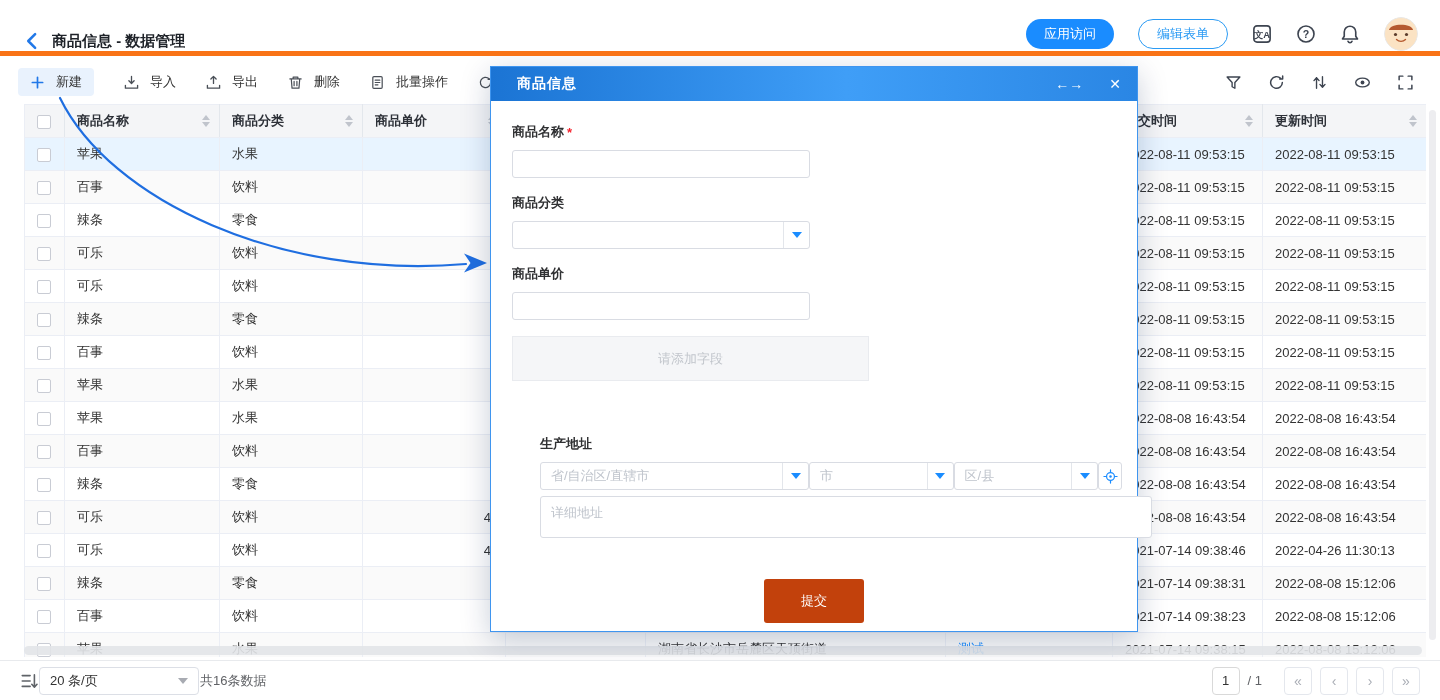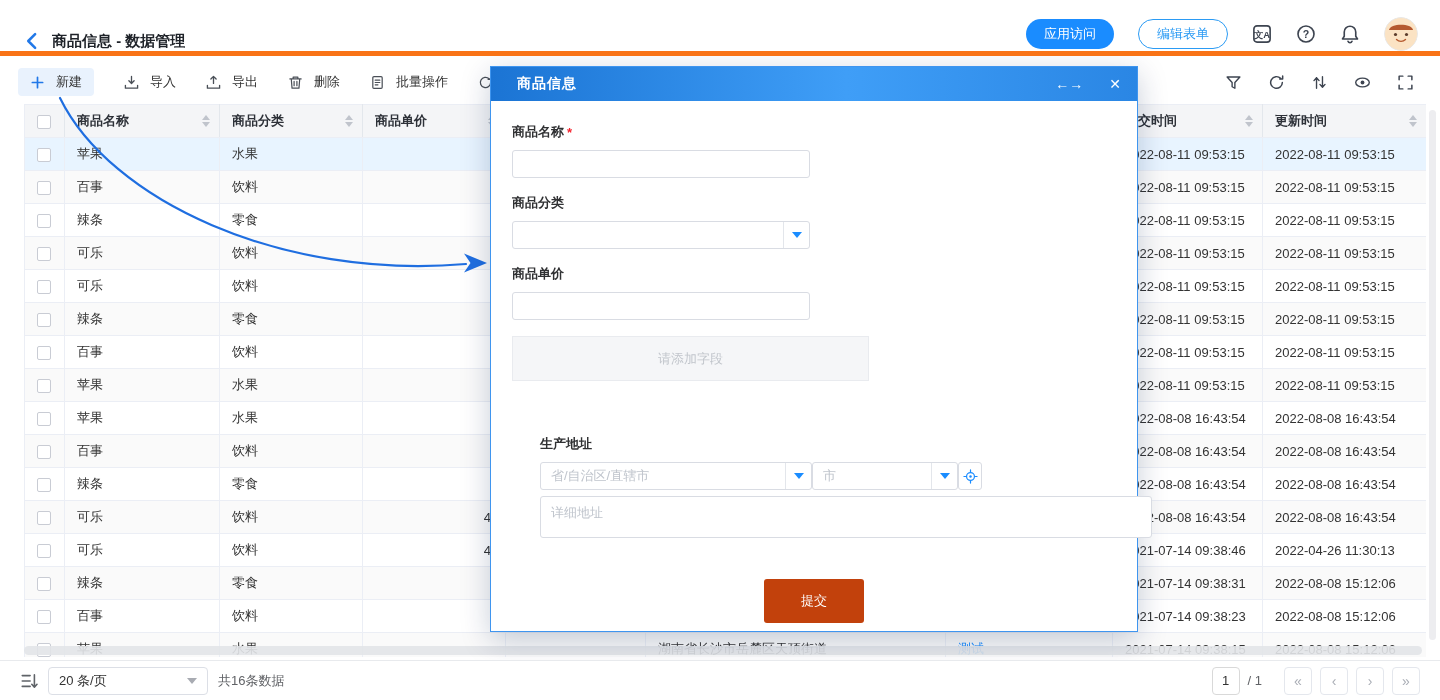--- a/index.html
+++ b/index.html
@@ -90,21 +90,21 @@
   .ta { margin-top:6px; width:612px; height:42px; border:1px solid #d9dce3; border-radius:3px;
     font-size:13px; padding:7px 10px; color:#333; resize:none; outline:none; font-family:inherit; }
   .ta::placeholder { color:#bfc4cc; }
   .inp::placeholder { color:#bfc4cc; }
   .submit-btn { position:absolute; bottom:10px; left:50%; transform:translateX(-50%); width:100px;
     height:44px; background:#c2410c; border:none; border-radius:3px; color:#fff; font-size:13px;
     cursor:pointer; font-family:inherit; }
 
   
   .bottombar { position:absolute; bottom:0; left:0; width:1440px; height:40px; background:#fff;
-    border-top:1px solid #e8eaed; display:flex; align-items:center; padding:0 20px; gap:10px; z-index:200; }
+    border-top:1px solid #e8eaed; display:flex; align-items:center; padding:0 20px; gap:1px; z-index:200; }
   .density { width:18px; height:18px; color:#5f6368; cursor:pointer; display:flex; }
   .page-size { width:160px; height:28px; border:1px solid #dcdfe6; border-radius:4px; display:flex;
     align-items:center; padding:0 10px; font-size:13px; color:#333; cursor:pointer; }
   .caret-gray { margin-left:auto; width:0; height:0; border-left:5px solid transparent;
     border-right:5px solid transparent; border-top:6px solid #a8abb2; }
   .total-txt { font-size:13px; color:#606266; }
   .pag-right { margin-left:auto; display:flex; align-items:center; gap:8px; }
   .page-box { width:28px; height:28px; border:1px solid #d9d9d9; border-radius:4px; display:flex;
     align-items:center; justify-content:center; font-size:13px; color:#333; cursor:text; }
   .of-txt { font-size:13px; color:#606266; margin-right:14px; }
@@ -546,20 +546,26 @@
           <span class="caret-box">
               <i class="caret-blue"></i>
             </span>
         </div>
         <div class="sel sel-city">
           <span class="ph">市</span>
           <span class="caret-box">
               <i class="caret-blue"></i>
             </span>
         </div>
+        <div class="sel sel-dist">
+          <span class="ph">区/县</span>
+          <span class="caret-box">
+              <i class="caret-blue"></i>
+            </span>
+        </div>
         <span class="loc-btn">
           <svg viewBox="0 0 16 16">
               <circle cx="8" cy="8" r="4.2" fill="none" stroke="currentColor" stroke-width="1.3"></circle>
               <circle cx="8" cy="8" r="1.3" fill="currentColor"></circle>
               <path d="M8 1v2.2M8 12.8V15M1 8h2.2M12.8 8H15" stroke="currentColor" stroke-width="1.3" stroke-linecap="round"></path>
             </svg>
         </span>
       </div>
       <textarea class="ta" placeholder="详细地址" style=""></textarea>
     </div>

